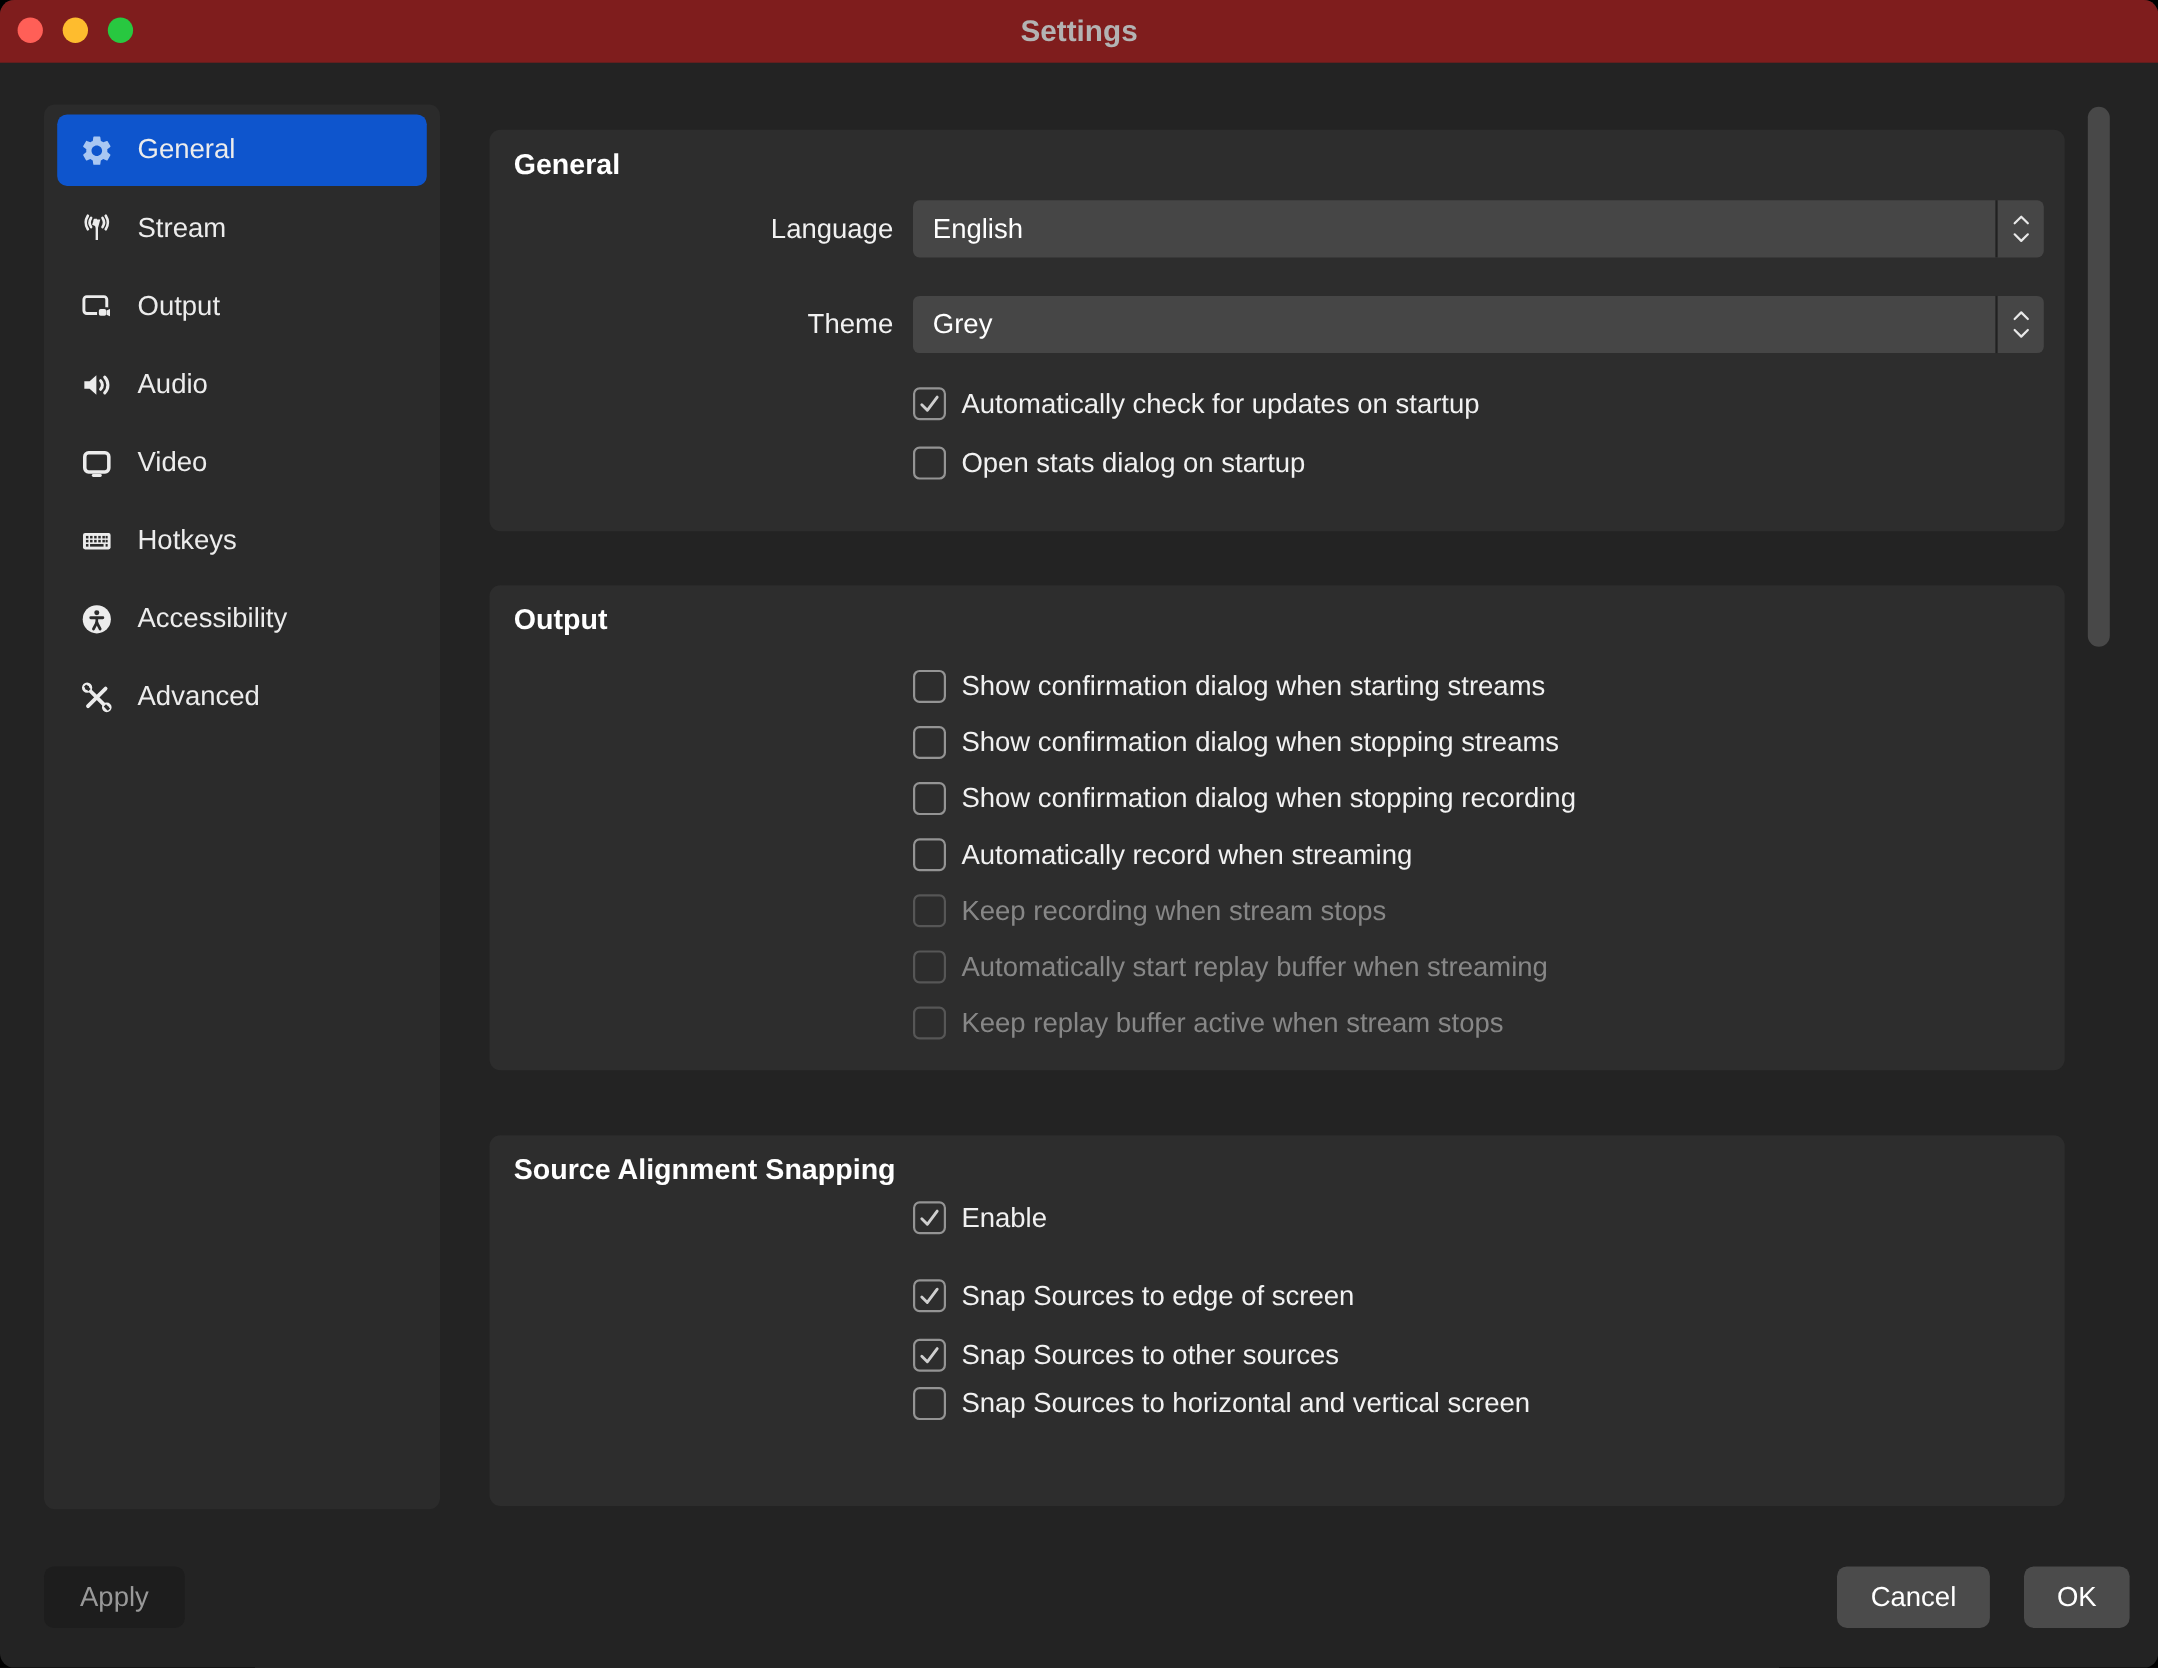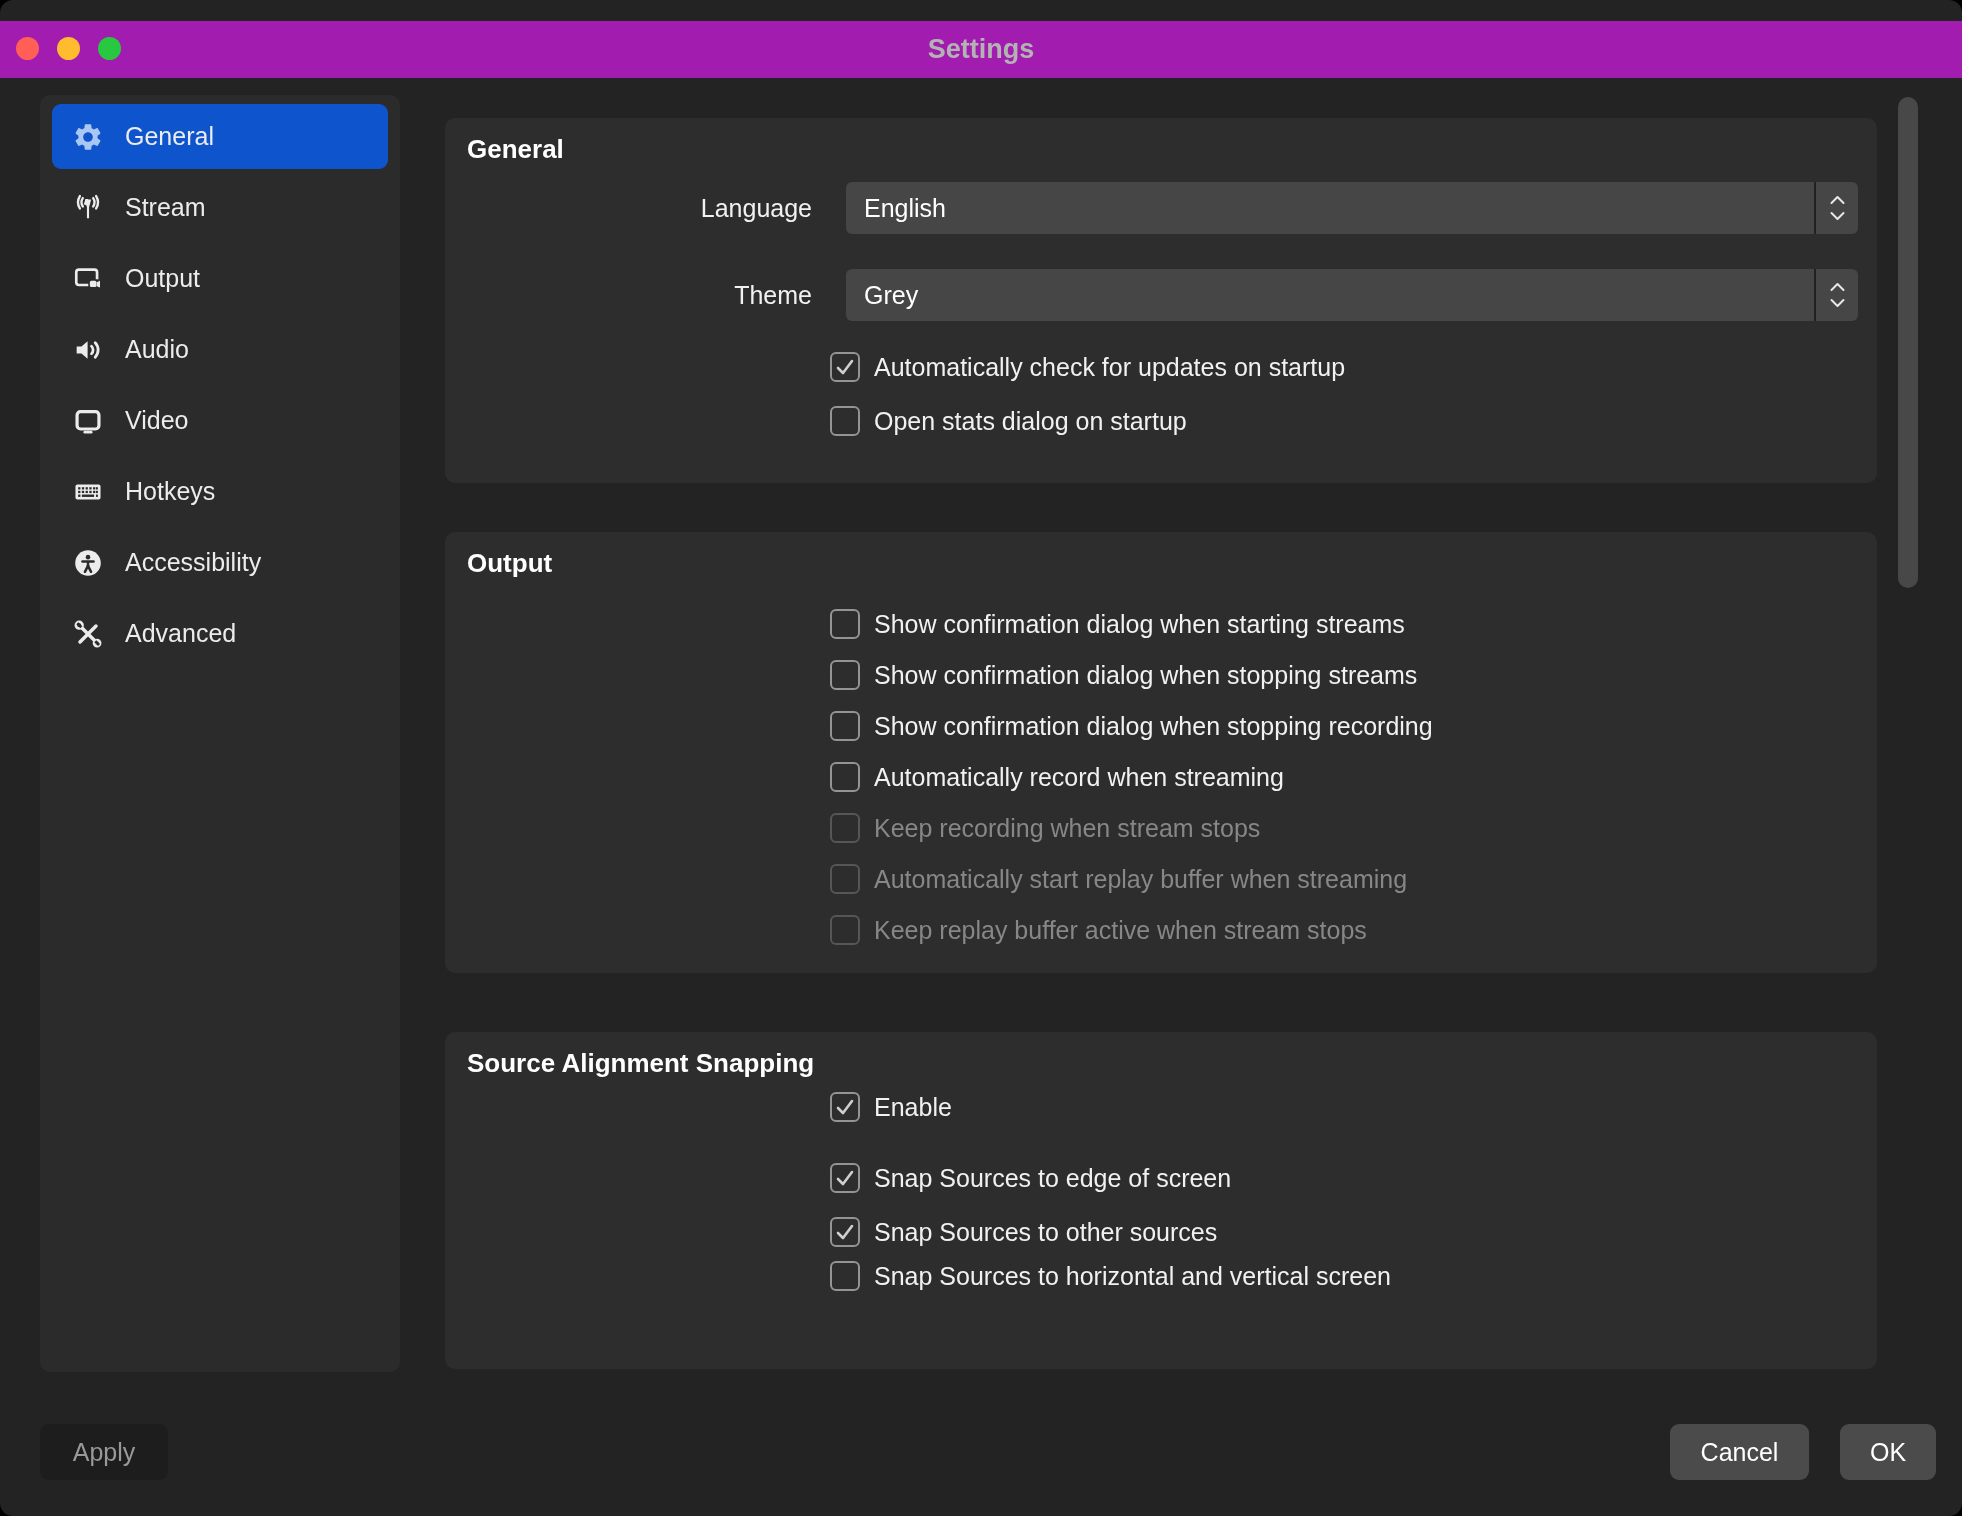--- a/index.html
+++ b/index.html
@@ -1,20 +1,20 @@
 <!DOCTYPE html>
 <html><head>
 <meta charset="utf-8">
 <style>
   html,body{margin:0;padding:0;background:#000;width:1962px;height:1516px;
     font-family:"Liberation Sans","DejaVu Sans",sans-serif;-webkit-font-smoothing:antialiased;}
   .window{position:absolute;left:0;top:0;width:1962px;height:1516px;background:#232323;
     border-radius:13px;overflow:hidden;}
   
-  .titlebar{position:absolute;left:0;top:0;right:0;height:57px;background:#a21caf;margin-top:21px;}
+  .titlebar{position:absolute;left:0;top:0;right:0;height:57px;background:#7f1d1d;}
   .traffic{position:absolute;top:16px;width:23px;height:23px;border-radius:50%;}
   .t-close{left:16px;background:#ff5f57;}
   .t-min{left:57px;background:#febc2e;}
   .t-zoom{left:98px;background:#28c840;}
   .win-title{position:absolute;left:0;right:0;top:0;height:57px;display:flex;align-items:center;
     justify-content:center;font-size:27px;font-weight:bold;color:#b3b3b3;}
   
   .sidebar{position:absolute;left:40px;top:95px;width:360px;height:1277px;background:#2b2b2b;
     border-radius:10px;box-sizing:border-box;padding-top:9px;}
   .side-item{height:65px;margin:0 12px 6px 12px;border-radius:9px;display:flex;align-items:center;
@@ -26,21 +26,21 @@
   .ico-stroke{stroke:#ececec;fill:none;stroke-width:1.8;stroke-linecap:round;stroke-linejoin:round;}
   .ico-fill{fill:#ececec;}
   .selected .ico-fill{fill:#a9c7f2;}
   
   .card{position:absolute;left:445px;width:1432px;background:#2d2d2d;border-radius:10px;
     box-sizing:border-box;padding:0 19px 0 22px;}
   .card-general{top:118px;height:365px;}
   .card-output{top:532px;height:441px;}
   .card-snap{top:1032px;height:337px;overflow:hidden;}
   .card h2{margin:0;padding-top:16px;font-size:26px;font-weight:bold;color:#ffffff;height:30px;}
-  .form-row{display:grid;grid-template-columns:363px 1fr;align-items:center;gap:16px;}
+  .form-row{display:grid;grid-template-columns:363px 1fr;align-items:center;}
   .form-label{text-align:right;padding-right:18px;font-size:25px;color:#f1f1f1;}
   
   .combo{position:relative;height:52px;background:#464646;border-radius:6px;display:flex;
     align-items:center;padding-left:18px;font-size:25px;color:#ffffff;cursor:default;}
   .combo .spin{position:absolute;right:0;top:0;bottom:0;width:42px;border-left:2px solid #212121;
     display:flex;flex-direction:column;align-items:center;justify-content:center;gap:6px;}
   .chev{width:17px;height:10px;display:block;}
   .chev polyline{stroke:#e8e8e8;stroke-width:2;fill:none;stroke-linecap:round;stroke-linejoin:round;}
   
   .spinbox{position:relative;height:58px;background:#464646;border-radius:6px;display:flex;

